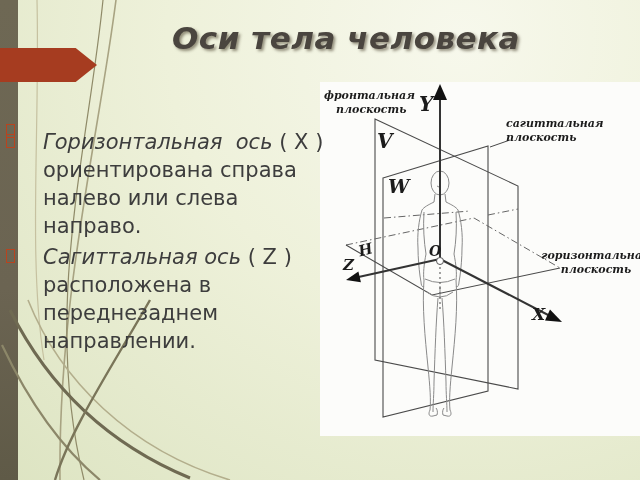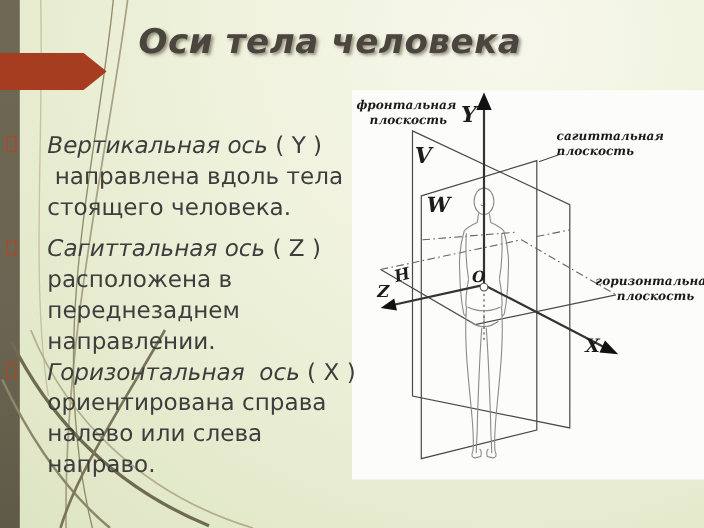--- a/index.html
+++ b/index.html
@@ -17,20 +17,21 @@
   .red-arrow{
     position:absolute; left:0; top:48px; width:97px; height:34px;
     background:#a63c20; z-index:4;
     clip-path:polygon(0 0, 78% 0, 100% 50%, 78% 100%, 0 100%);
   }
   .title{
     position:absolute; left:110px; top:20px; width:380px; z-index:5;
     text-align:center; font-size:31px; font-weight:bold; font-style:italic;
     color:#4a453f; letter-spacing:0.5px;
     text-shadow:2px 2px 3px rgba(70,60,40,0.55);
+    padding-left:46px;
   }
   .bullets{ position:absolute; left:0; top:118px; width:342px; z-index:5; }
   .bullet-item{ position:relative; padding-left:43px; }
   .bullet-item.b1{ margin-bottom:10px; }
   .bullet-item.b2{ margin-bottom:3px; }
   .bullet-marker{
     position:absolute; left:6px; top:6px; width:7px; height:12px;
     border:1.5px solid #b8441f; background:transparent;
   }
   .bullet-text{
@@ -69,37 +70,34 @@
     <path d="M150,300 C110,370 70,430 55,480" stroke="#7a7559" stroke-width="2.4" fill="none"></path>
   </svg>
 
   <div class="red-arrow"></div>
 
   <div class="title">Оси тела человека</div>
 
   <div class="bullets">
     <div class="bullet-item b1">
       <span class="bullet-marker"></span>
-      <div class="bullet-text"><span class="bullet-lead">Вертикальная ось </span><span>( Y )</span><span>
- направлена вдоль тела
-стоящего человека.</span></div>
+    </div>
+    <div class="bullet-item b2">
+      <span class="bullet-marker"></span>
+      <div class="bullet-text"><span class="bullet-lead">Горизонтальная  ось </span><span>( X )</span><span>
+ориентирована справа
+налево или слева
+направо.</span></div>
     </div>
     <div class="bullet-item b3">
       <span class="bullet-marker"></span>
       <div class="bullet-text"><span class="bullet-lead">Сагиттальная ось </span><span>( Z )</span><span>
 расположена в
 переднезаднем
 направлении.</span></div>
-    </div>
-    <div class="bullet-item b2">
-      <span class="bullet-marker"></span>
-      <div class="bullet-text"><span class="bullet-lead">Горизонтальная  ось </span><span>( X )</span><span>
-ориентирована справа
-налево или слева
-направо.</span></div>
     </div>
   </div>
 
   <div class="diagram-panel">
     <svg width="320" height="354" viewBox="0 0 320 354">
 
       <polygon class="wire" points="55,37 198,104 198,307 55,278"></polygon>
 
       <polygon class="wire" points="63,96 168,64 168,309 63,335"></polygon>
 

